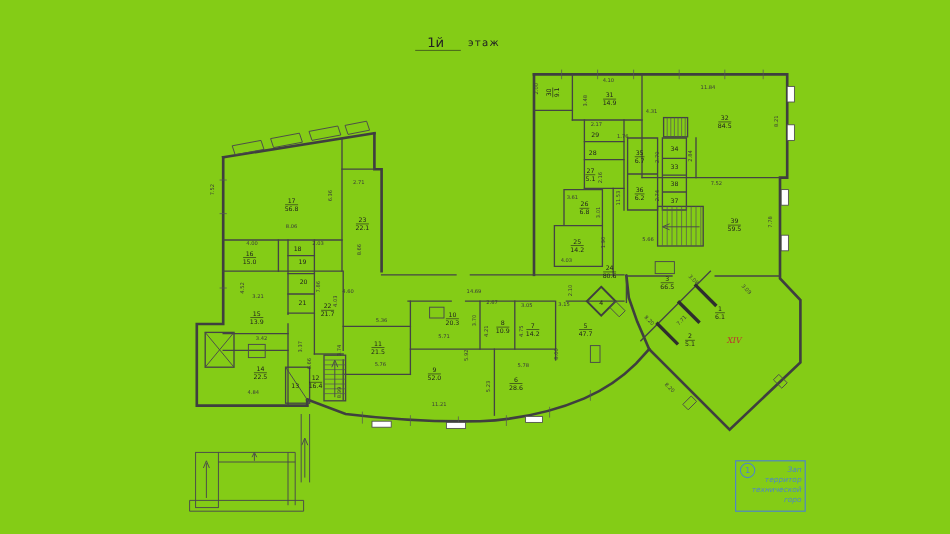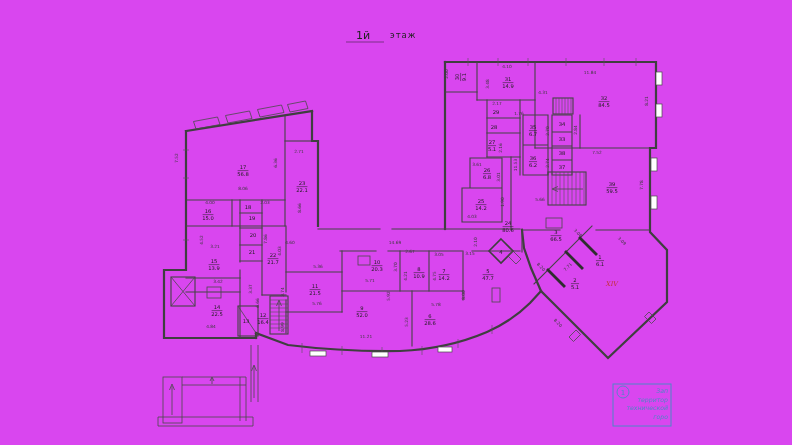--- a/index.html
+++ b/index.html
@@ -1,16 +1,16 @@
 <!DOCTYPE html>
 <html><head>
 <meta charset="utf-8">
 <style>
   html,body{margin:0;padding:0;background:#ffffff;}
-  .page{position:relative;width:792px;height:445px;background:#d946ef;overflow:hidden;
+  .page{position:relative;width:792px;height:445px;background:#84cc16;overflow:hidden;
         font-family:"DejaVu Sans",sans-serif;}
   svg{position:absolute;left:0;top:0;}
   .w22{stroke:#3f3f3f;stroke-width:2.2;fill:none;stroke-linecap:square;}
   .w16{stroke:#3f3f3f;stroke-width:1.6;fill:none;stroke-linecap:square;}
   .w11{stroke:#444;stroke-width:1.1;fill:none;stroke-linecap:square;}
   .w08{stroke:#4a4a4a;stroke-width:0.8;fill:none;}
   .w06{stroke:#555;stroke-width:0.6;fill:none;}
   .thick{stroke:#2e2e2e;stroke-width:2.8;fill:none;stroke-linecap:square;}
   .sill{stroke:#4a4a4a;stroke-width:0.7;fill:#fff;}
   .rn,.ra{font-family:"DejaVu Sans",sans-serif;font-size:5.2px;fill:#1e1e1e;text-anchor:middle;}

